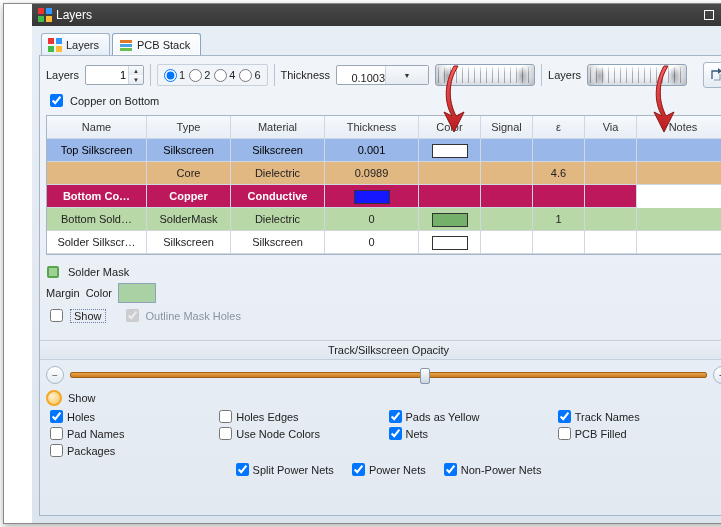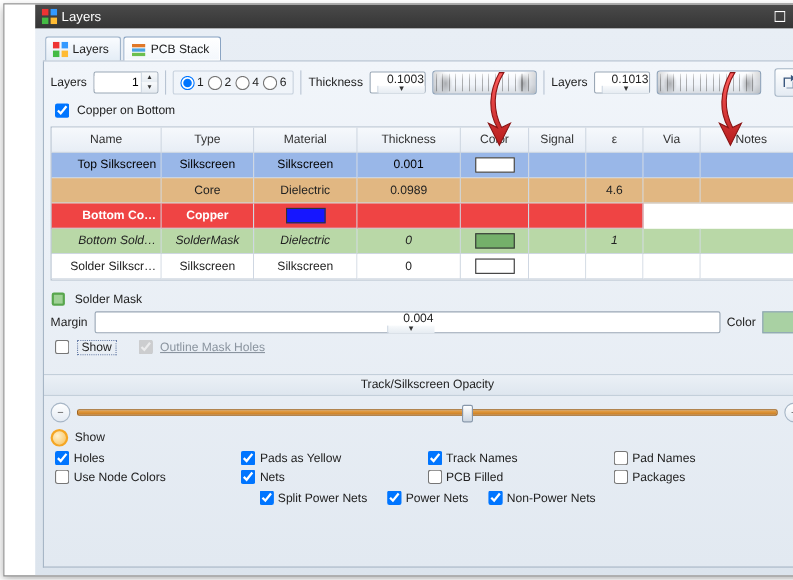--- a/index.html
+++ b/index.html
@@ -22,52 +22,52 @@
   .row1 { display: flex; align-items: center; gap: 6px; }
   .label { font-size: 11px; }
   .spin { display: inline-flex; align-items: center; border: 1px solid #9aa7b5; background: #fff; border-radius: 2px; height: 18px; }
   .spin input { border: none; width: 38px; text-align: right; font-size: 11px; padding: 0 2px; outline: none; }
   .spin .sp-btns { display: flex; flex-direction: column; }
   .spin .sp-btn { width: 14px; height: 9px; display: flex; align-items: center; justify-content: center; border-left: 1px solid #ccd6e1; font-size: 6px; color: #333; background: linear-gradient(to bottom,#f8fafc,#e5ebf1); cursor: pointer; }
   .sep { width: 1px; height: 22px; background: #b8c4d3; }
   .radios { display: flex; align-items: center; gap: 4px; border: 1px solid #c7d1dd; border-radius: 2px; padding: 0 6px; height: 20px; }
   .radio { display: flex; align-items: center; gap: 2px; }
   .radio input { margin: 0; }
-  .drop { display: inline-flex; align-items: center; border: 1px solid #9aa7b5; background: #fff; border-radius: 2px; height: 18px; padding: 0 0 0 6px; flex-direction: column; }
+  .drop { display: inline-flex; align-items: flex-end; border: 1px solid #9aa7b5; background: #fff; border-radius: 2px; height: 18px; padding: 0 0 0 6px; }
   .drop span { min-width: 42px; text-align: right; font-size: 11px; }
   .drop .dd { width: 14px; height: 18px; display: flex; align-items: center; justify-content: center; border-left: 1px solid #ccd6e1; background: linear-gradient(to bottom,#f8fafc,#e5ebf1); color: #333; font-size: 7px; cursor: pointer; }
   .dial { width: 98px; height: 20px; border: 1px solid #8ea2b8; border-radius: 3px; background: linear-gradient(to bottom,#fafcff,#e9eef5); position: relative; overflow: hidden; }
   .dial::before { content: ""; position: absolute; inset: 2px; background: repeating-linear-gradient(to right,#555 0 1px,transparent 1px 6px); opacity: .45; }
   .dial::after { content: ""; position: absolute; inset: 0; background:
       radial-gradient(9px 14px at 12% 55%,rgba(0,0,0,.30),transparent 70%),
       radial-gradient(9px 14px at 88% 55%,rgba(0,0,0,.30),transparent 70%),
       linear-gradient(to right,rgba(0,0,0,.15),transparent 12%,transparent 88%,rgba(0,0,0,.15)),
       linear-gradient(to bottom,rgba(255,255,255,.8),transparent 40%,transparent 60%,rgba(0,0,0,.08)); }
   .toolbtn { width: 26px; height: 24px; border: 1px solid #a7b6c6; border-radius: 3px; background: linear-gradient(to bottom,#fff,#e4ebf3); display: flex; align-items: center; justify-content: center; cursor: pointer; }
   .row-center { display: flex; align-items: center; margin: 3px 0 5px; gap: 4px; }
   
   .table { border: 1px solid #a7b6c6; background: #fff; }
   .thead, .trow { display: grid; grid-template-columns: 100px 84px 94px 94px 62px 52px 52px 52px 1fr; }
   .thead { background: linear-gradient(to bottom,#f6f9fc,#e7edf5); }
   .th, .td { border-right: 1px solid #cfd7e2; border-bottom: 1px solid #cfd7e2; padding: 3px 4px; height: 16px; line-height: 16px; font-size: 11px; overflow: hidden; text-align: center; }
   .th { color: #333; font-weight: normal; }
-  .td.left { text-align: right; }
+  .td.left { text-align: center; }
   .trow.r-blue .td { background: #99b7e8; color: #000; }
   .trow.r-tan .td { background: #e1b782; }
-  .trow.r-orange .td { background: #ef4444; color: #fff; font-weight: bold; }
-  .trow.r-green .td { background: #b9d8a7; font-style: italic; }
+  .trow.r-orange .td { background: #be185d; color: #fff; font-weight: bold; }
+  .trow.r-green .td { background: #b9d8a7; }
   .trow.r-white .td { background: #fff; }
   .swatch { display: inline-block; width: 34px; height: 12px; border: 1px solid #333; vertical-align: middle; }
   
   .section-title { display: flex; align-items: center; gap: 4px; margin: 10px 0 4px; }
   .margin-row { display: flex; align-items: center; gap: 6px; }
   .margin-row .drop { flex: 1; }
   .margin-row .drop span { flex: 1; text-align: right; }
   .color-sw { width: 36px; height: 18px; border: 1px solid #8ea2b8; background: #a9d1a3; }
-  .disabled { color: #8a949f; text-decoration: underline; }
+  .disabled { color: #8a949f; }
   .opacity-hdr { background: linear-gradient(to bottom,#ebf0f6,#dee6ef); border-top: 1px solid #c3cfda; border-bottom: 1px solid #c3cfda; text-align: center; padding: 3px 0; margin: 10px -6px 0; }
   .slider-wrap { display: flex; align-items: center; padding: 6px 0 2px; }
   .slider-btn { width: 16px; height: 16px; border: 1px solid #a7b6c6; border-radius: 50%; background: linear-gradient(to bottom,#fff,#e4ebf3); display: flex; align-items: center; justify-content: center; font-size: 10px; color: #555; cursor: pointer; }
   .slider-track { flex: 1; height: 4px; background: linear-gradient(to bottom,#e9a44a,#c97c1f); border: 1px solid #a06219; border-radius: 2px; margin: 0 6px; position: relative; }
   .slider-thumb { position: absolute; top: -5px; left: 55%; width: 8px; height: 14px; background: linear-gradient(to bottom,#fff,#ccd6e1); border: 1px solid #8797aa; border-radius: 2px; }
   .show-toggle { display: flex; align-items: center; gap: 6px; margin: 4px 0 4px 0; }
   .show-bullet { width: 12px; height: 12px; border-radius: 50%; border: 2px solid #f5a623; background: radial-gradient(circle at 35% 35%,#fff2cf,#f8c056); }
   .checks { display: grid; grid-template-columns: 1fr 1fr 1fr 1fr; row-gap: 4px; padding: 0 4px; }
   .chk { display: flex; align-items: center; gap: 4px; }
   .chk input { margin: 0; }
@@ -157,24 +157,20 @@
         </div>
         <span class="sep"></span>
         <span class="label">Thickness</span>
         <span class="drop">
           <span>0.1003</span>
           <span class="dd">▼</span>
         </span>
         <span class="dial"></span>
         <span class="sep"></span>
         <span class="label">Layers</span>
-        <span class="drop">
-          <span>0.1013</span>
-          <span class="dd">▼</span>
-        </span>
         <span class="dial"></span>
         <span style="flex:1"></span>
         <span class="toolbtn">
           <svg width="16" height="14" viewBox="0 0 16 14">
               <path d="M3 11 L3 3 L9 3" fill="none" stroke="#3a577e" stroke-width="1.3"></path>
               <path d="M9 0 L13 3 L9 6 Z" fill="#3a577e"></path>
               <path d="M5 12 L11 12 L11 6" fill="none" stroke="#8397b2" stroke-width="1.1"></path>
             </svg>
         </span>
       </div>
@@ -215,20 +211,21 @@
               <div class="td">0.0989</div>
               <div class="td"></div>
               <div class="td"></div>
               <div class="td">4.6</div>
               <div class="td"></div>
               <div class="td"></div>
             </div>
             <div class="trow r-orange">
               <div class="td left">Bottom Co…</div>
               <div class="td">Copper</div>
+              <div class="td">Conductive</div>
               <div class="td"><span class="swatch" style="background: rgb(22, 22, 255);"></span></div>
               <div class="td"></div>
               <div class="td"></div>
               <div class="td"></div>
               <div class="td"></div>
             </div>
             <div class="trow r-green">
               <div class="td left">Bottom Sold…</div>
               <div class="td">SolderMask</div>
               <div class="td">Dielectric</div>
@@ -255,24 +252,20 @@
 
       <div class="section-title">
         <span class="tab-icon"><svg viewBox="0 0 14 14">
               <rect x="1" y="1" width="12" height="12" rx="2" fill="#58a64d"></rect>
               <rect x="3" y="3" width="8" height="8" fill="#9fd195"></rect>
             </svg></span>
         <span>Solder Mask</span>
       </div>
       <div class="margin-row">
         <span>Margin</span>
-        <span class="drop" style="flex:1">
-          <span style="flex:1">0.004</span>
-          <span class="dd">▼</span>
-        </span>
         <span>Color</span>
         <span class="color-sw"></span>
       </div>
       <div class="row-center">
         <input type="checkbox" style="">
         <span class="boxed">Show</span>
         <span style="width:8px"></span>
         <input type="checkbox" checked="" disabled="" class="disabled" style="">
         <span class="disabled">Outline Mask Holes</span>
       </div>
@@ -287,20 +280,24 @@
       </div>
       <div class="show-toggle">
         <span class="show-bullet"></span>
         <span>Show</span>
       </div>
 
       <div class="checks">
         <label class="chk">
             <input type="checkbox" checked="" style="">
             <span>Holes</span>
+          </label>
+        <label class="chk">
+            <input type="checkbox" style="">
+            <span>Holes Edges</span>
           </label>
         <label class="chk">
             <input type="checkbox" checked="" style="">
             <span>Pads as Yellow</span>
           </label>
         <label class="chk">
             <input type="checkbox" checked="" style="">
             <span>Track Names</span>
           </label>
         <label class="chk">

